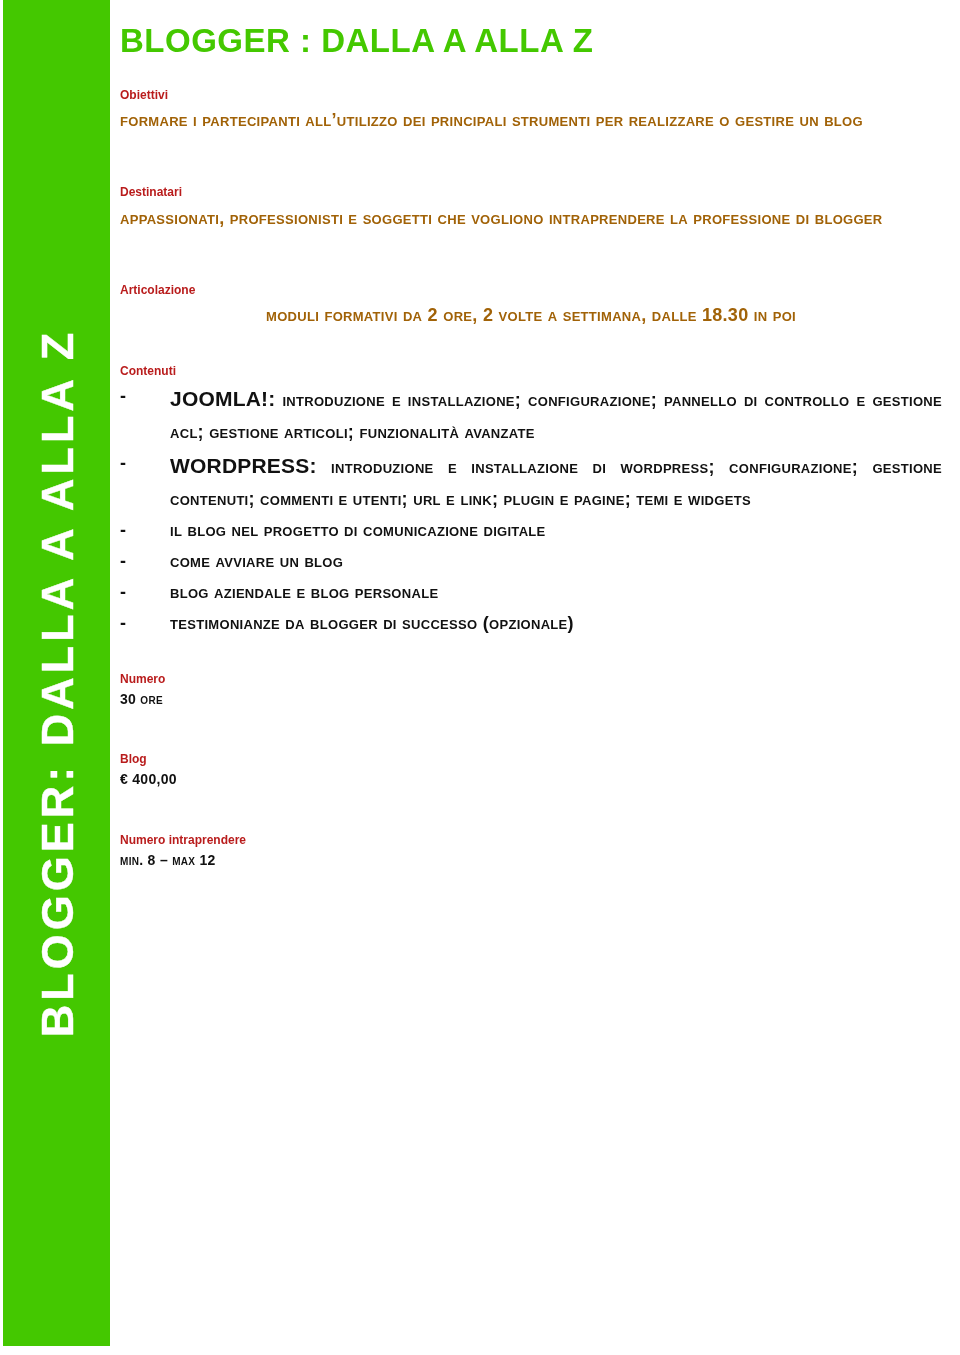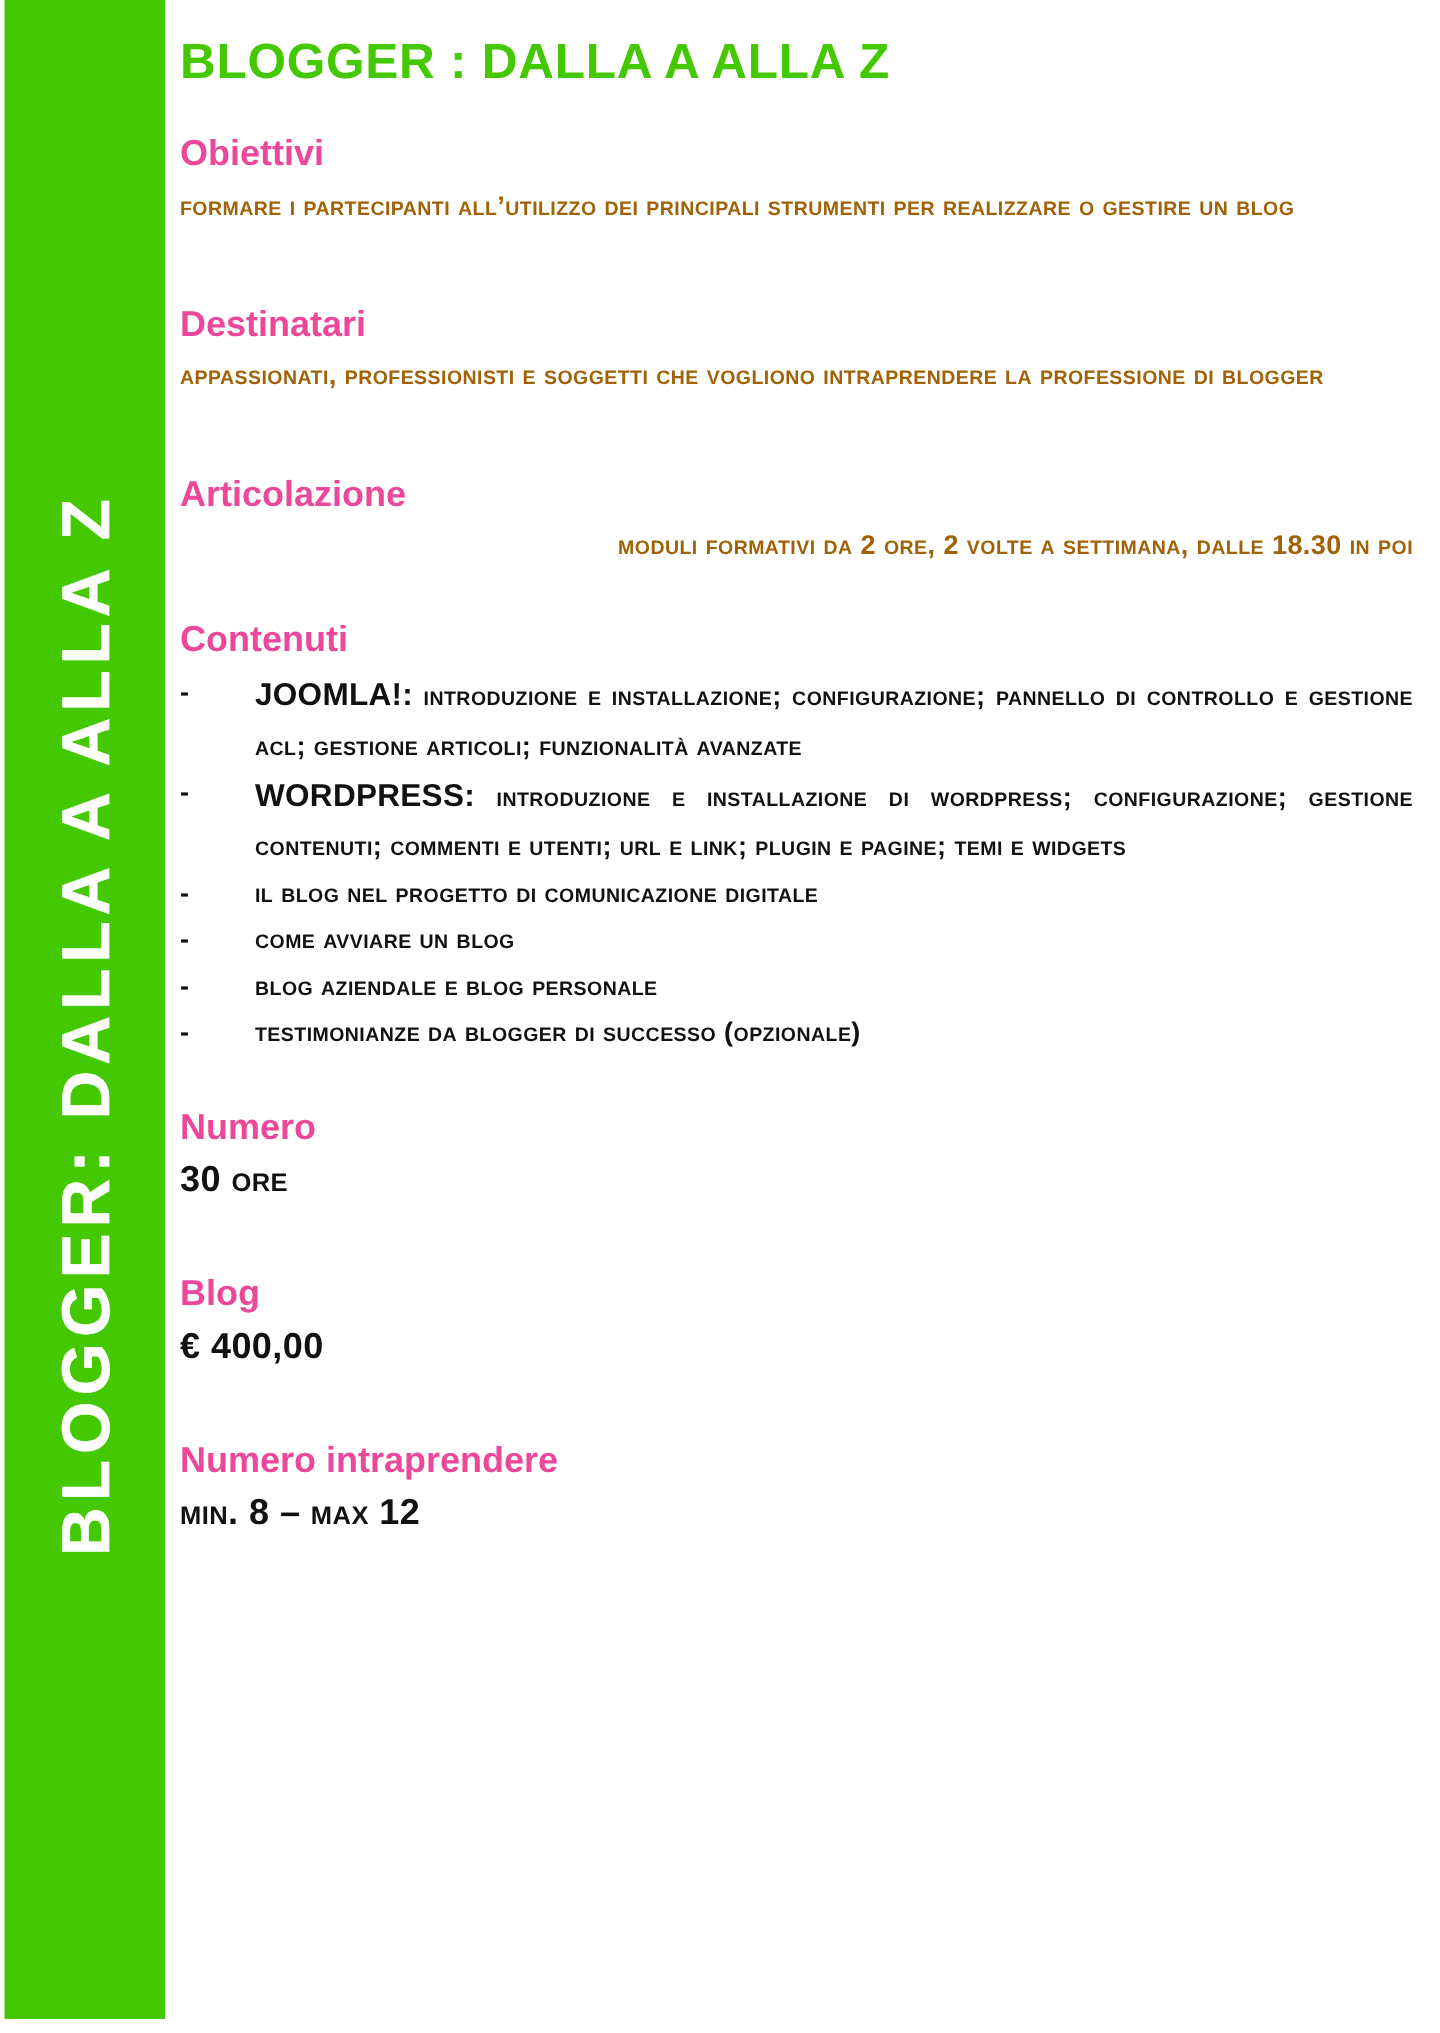--- a/index.html
+++ b/index.html
@@ -60,45 +60,45 @@
     line-height: 1.25;
     white-space: nowrap;
   }
 
   .section {
     margin-top: 26px;
   }
   .section.tight { margin-top: 20px; }
 
   .section-label {
-    color: #ec4899;
-    font-family: "Liberation Sans", sans-serif;
-    font-weight: bold;
-    font-size: 24px;
+    color: #b91c1c;
+    font-family: "Liberation Sans", sans-serif;
+    font-weight: bold;
+    font-size: 12px;
     line-height: 1.35;
     margin-bottom: 2px;
   }
 
   .body-text {
     font-family: "Liberation Sans", sans-serif;
     font-weight: bold;
     font-size: 18px;
     font-variant: small-caps;
     text-transform: lowercase;
     letter-spacing: 0.3px;
     line-height: 1.72;
     text-align: justify;
     color: #a16207;
   }
-  .body-text.left { text-align: right; }
+  .body-text.left { text-align: center; }
 
   .value-text {
     font-family: "Liberation Sans", sans-serif;
     font-weight: bold;
-    font-size: 24px;
+    font-size: 14px;
     font-variant: small-caps;
     text-transform: lowercase;
     letter-spacing: 0.3px;
     line-height: 1.45;
     color: #111111;
   }
 
   ul.contents-list {
     list-style: none;
     margin: 0;

